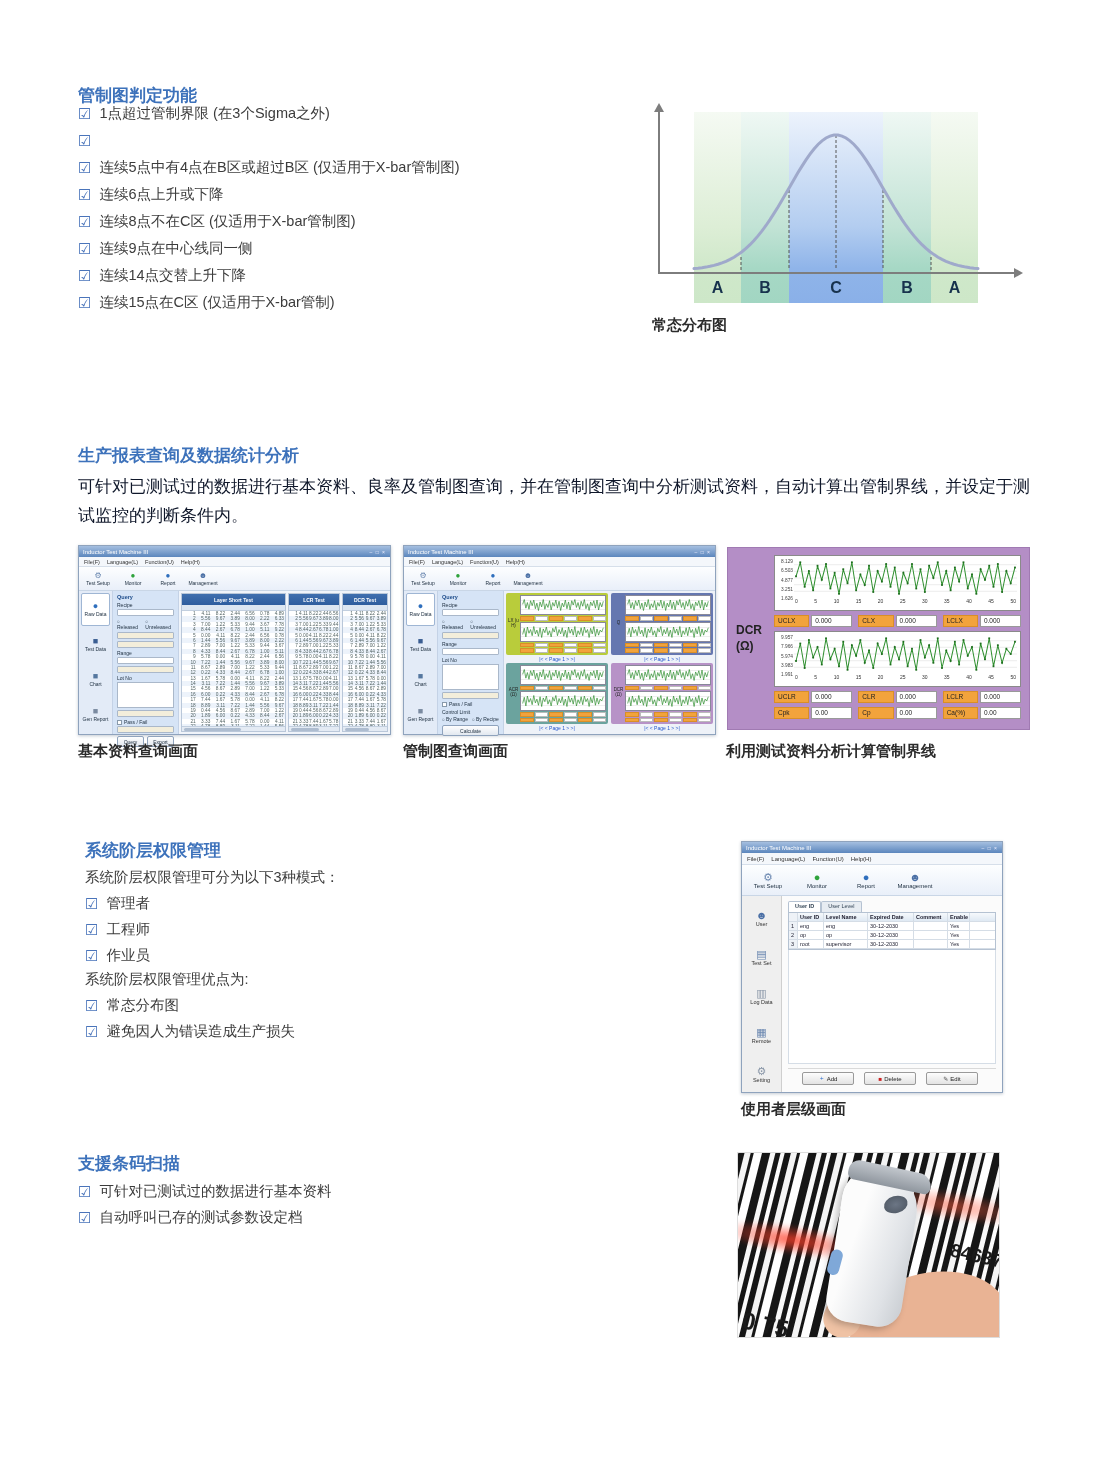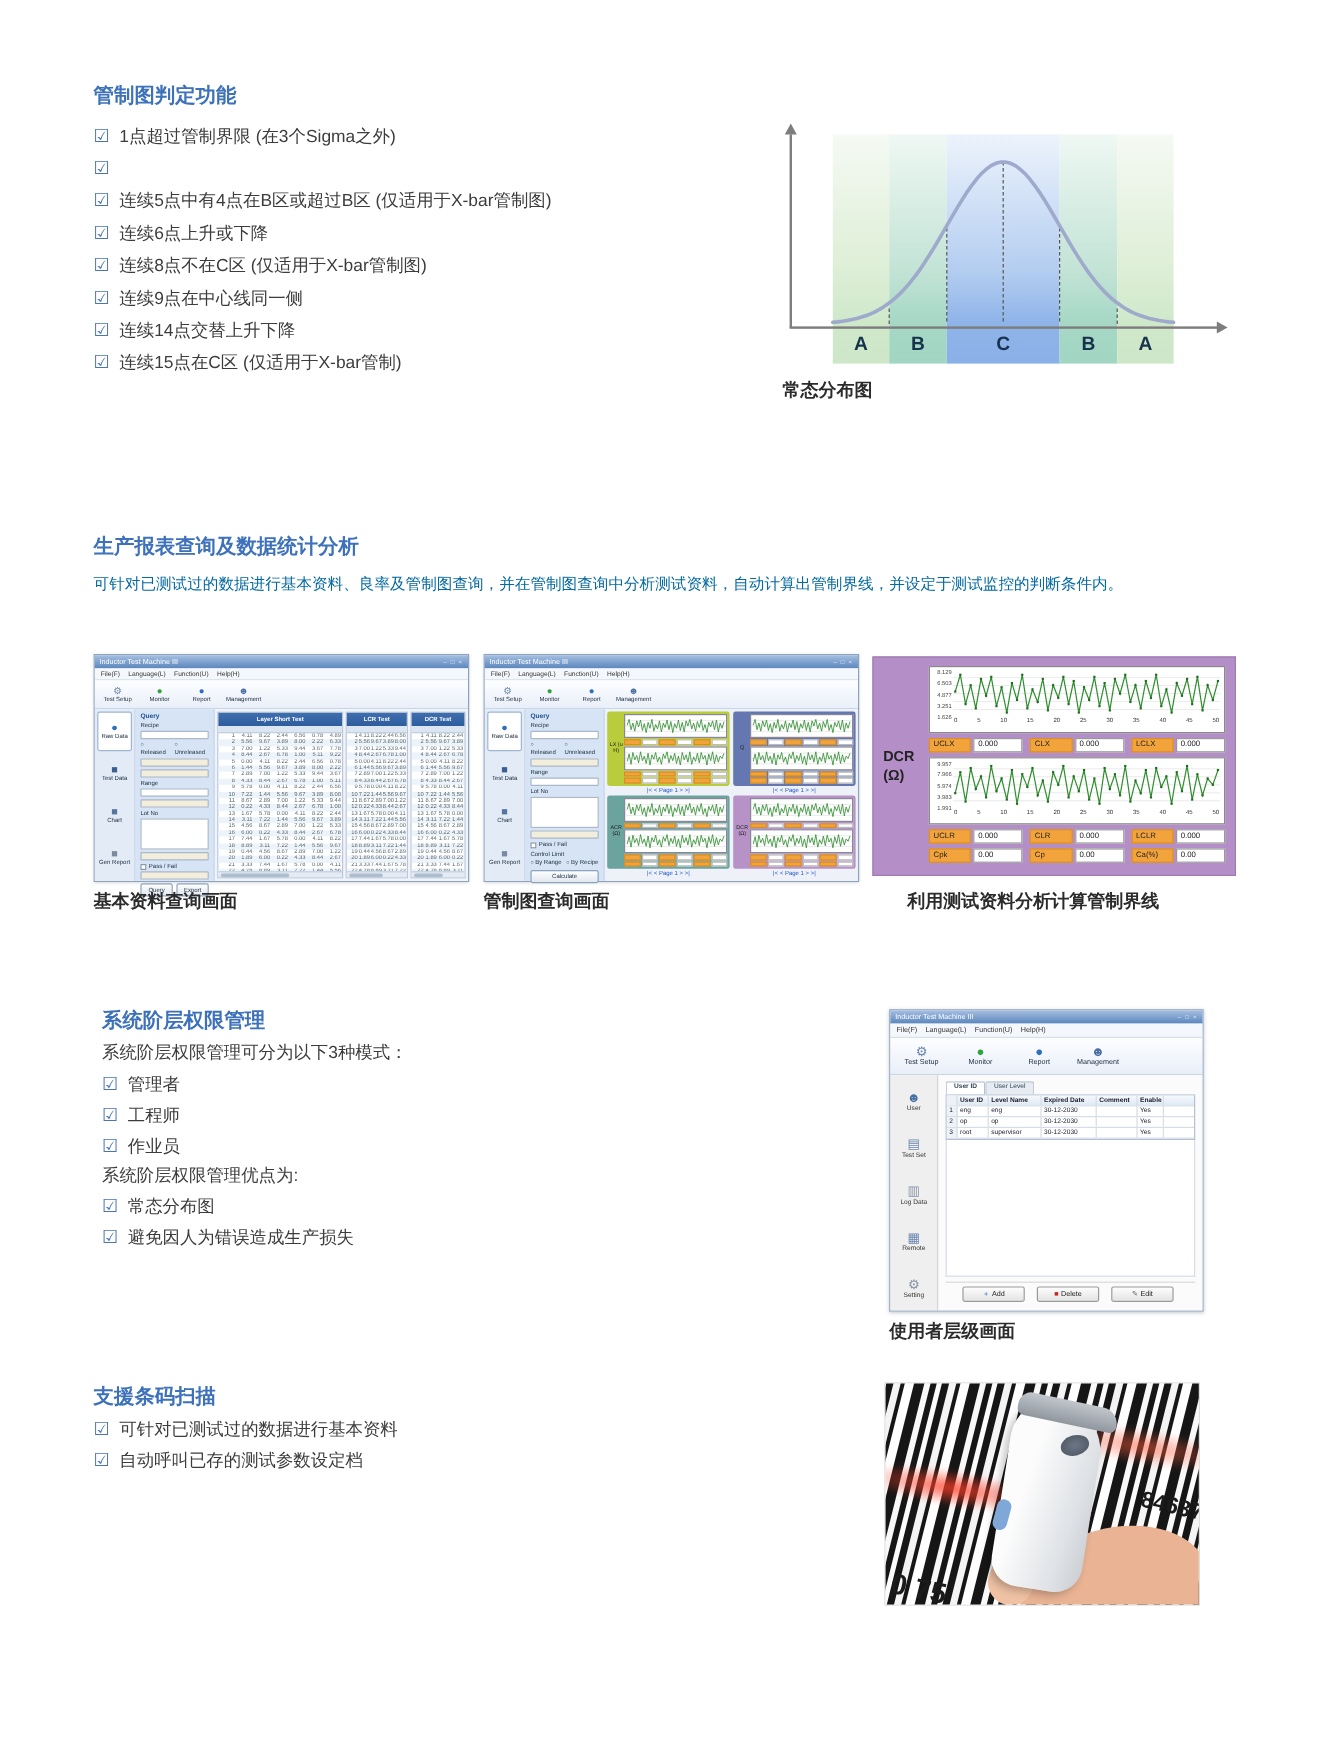--- a/index.html
+++ b/index.html
@@ -2,21 +2,21 @@
 <html><head>
 <meta charset="utf-8">
 <style>
   * { box-sizing: border-box; margin: 0; padding: 0; }
   html,body { background:#ffffff; }
   body { font-family: "Liberation Sans", "DejaVu Sans", sans-serif; }
   .page { position:relative; width:1102px; height:1470px; background:#fff; overflow:hidden; }
 
   
   .sec-title { position:absolute; font-size:17px; font-weight:600; color:#3d72bb; white-space:nowrap; }
-  .sec-body  { position:absolute; font-size:13px; color:#0369a1; line-height:29px; }
+  .sec-body  { position:absolute; font-size:17px; color:#0f172a; line-height:29px; }
   .checklist { position:absolute; list-style:none; }
   .checklist .ck-item { display:flex; align-items:center; height:27px; font-size:14.5px; color:#3c3c3c; white-space:nowrap; }
   .checklist.tight .ck-item { height:26px; }
   .ck-box { color:#4a74ba; font-size:15px; margin-right:8px; line-height:1; }
   .plain-line { position:absolute; font-size:14.5px; color:#3c3c3c; white-space:nowrap; }
 
   
   .figure { position:absolute; left:648px; top:98px; width:392px; height:212px; }
   .vaxis { position:absolute; left:10px; top:14px; width:2px; height:161px; background:#7d7d7d; }
   .vaxis-arrow { position:absolute; left:6px; top:5px; width:0; height:0; border-left:5px solid transparent; border-right:5px solid transparent; border-bottom:9px solid #7d7d7d; }
@@ -149,21 +149,21 @@
   .nail { position:absolute; left:99px; top:116px; width:18px; height:16px; background:#f6dcc7; border-radius:50%; transform:rotate(22deg); }
   .digits { position:absolute; font-weight:bold; color:#1b1b1b; font-family:"Liberation Sans",sans-serif; }
   .digits.dl { left:4px; bottom:-2px; font-size:24px; transform:rotate(12deg); }
   .digits.dr { right:-4px; top:92px; font-size:19px; transform:rotate(13deg); }
 </style>
 </head>
 <body>
 
 <div class="page">
 
-  <div class="sec-title" style="left:78px;top:68px;">管制图判定功能</div>
+  <div class="sec-title" style="left:78px;top:84px;">管制图判定功能</div>
   <ul class="checklist" style="left:78px;top:100px;">
 
       <li class="ck-item">
         <span class="ck-box">☑</span>
         <span>1点超过管制界限 (在3个Sigma之外)</span>
       </li>
 
       <li class="ck-item">
         <span class="ck-box">☑</span>
       </li>
@@ -1339,21 +1339,21 @@
             <span class="lv-v">0.00</span>
           </div>
 
           <div class="lv-pair">
             <span class="lv-l">Ca(%)</span>
             <span class="lv-v">0.00</span>
           </div>
         </div>
     </div>
   </div>
-  <div class="shot-caption" style="left:756px;top:742px;">利用测试资料分析计算管制界线</div>
+  <div class="shot-caption" style="left:726px;top:742px;">利用测试资料分析计算管制界线</div>
 
   <div class="sec-title" style="left:85px;top:839px;">系统阶层权限管理</div>
   <div class="plain-line" style="left:85px;top:868px;">系统阶层权限管理可分为以下3种模式：</div>
   <ul class="checklist tight" style="left:85px;top:890px;">
 
       <li class="ck-item">
         <span class="ck-box">☑</span>
         <span>管理者</span>
       </li>
 

